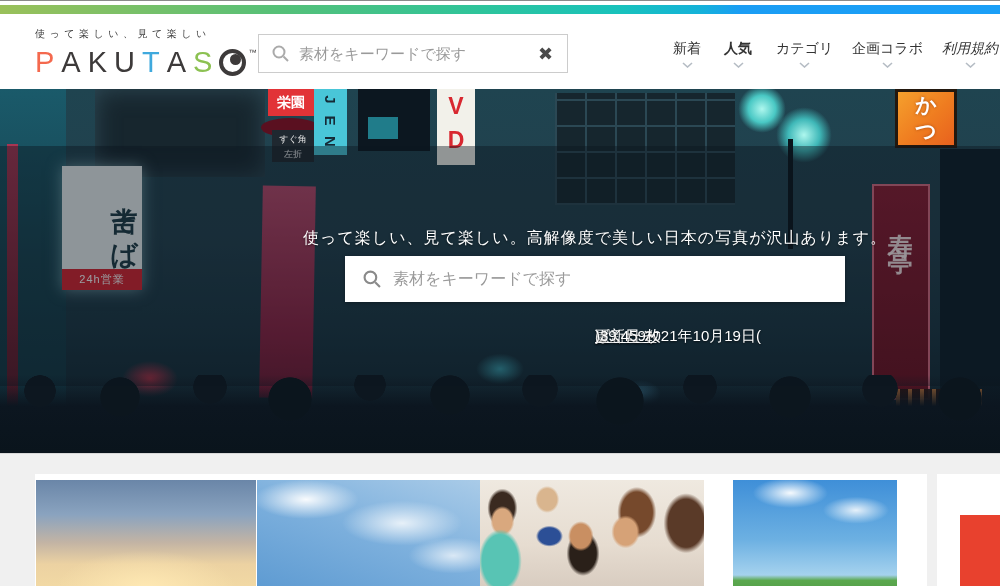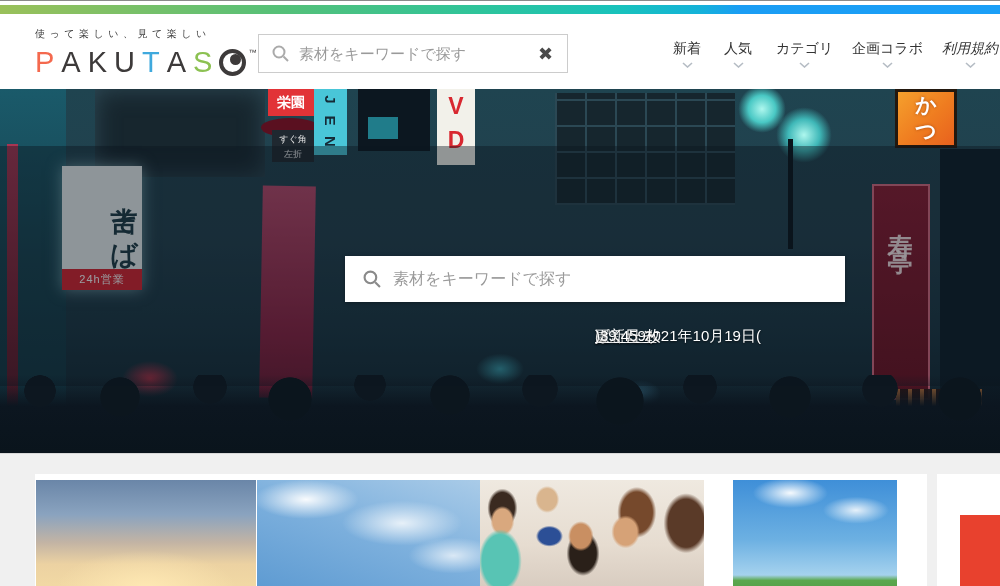--- a/index.html
+++ b/index.html
@@ -200,21 +200,21 @@
     <input type="text" placeholder="素材をキーワードで探す" style="">
     <span class="clear">✖</span>
   </div>
 
   <div class="nav-item" style="left:673px;">
     <span class="lbl">新着</span>
     <svg class="chev" width="11" height="6" viewBox="0 0 11 6">
         <polyline points="1,1 5.5,5 10,1" fill="none" stroke="#b5bcc4" stroke-width="1.6"></polyline>
       </svg>
   </div>
-  <div class="nav-item" style="left:724px;">
+  <div class="nav-item" style="left:724px;font-weight:bold;">
     <span class="lbl">人気</span>
     <svg class="chev" width="11" height="6" viewBox="0 0 11 6">
         <polyline points="1,1 5.5,5 10,1" fill="none" stroke="#b5bcc4" stroke-width="1.6"></polyline>
       </svg>
   </div>
   <div class="nav-item" style="left:776px;">
     <span class="lbl">カテゴリ</span>
     <svg class="chev" width="11" height="6" viewBox="0 0 11 6">
         <polyline points="1,1 5.5,5 10,1" fill="none" stroke="#b5bcc4" stroke-width="1.6"></polyline>
       </svg>
@@ -268,20 +268,21 @@
   </div>
   <div class="jyutei">
     <span class="vtext">寿亭</span>
   </div>
   <div class="col-right"></div>
   <div class="lattice"></div>
   <div class="glow-spots"></div>
   <div class="crowd"></div>
   <div class="overlay"></div>
 
+  <div class="hero-sub">使って楽しい、見て楽しい。高解像度で美しい日本の写真が沢山あります。</div>
   <div class="hero-search">
     <svg class="mag mag-svg" width="18" height="18" viewBox="0 0 17 17">
       <circle cx="7" cy="7" r="5.5" fill="none" stroke="#8a8a8a" stroke-width="2"></circle>
       <line x1="11.5" y1="11.5" x2="16" y2="16" stroke="#8a8a8a" stroke-width="2"></line>
     </svg>
     <input type="text" placeholder="素材をキーワードで探す" style="">
   </div>
   <div class="hero-update">
       <span>更新日:2021年10月19日(</span>
       <a>ぱくたそ</a>

